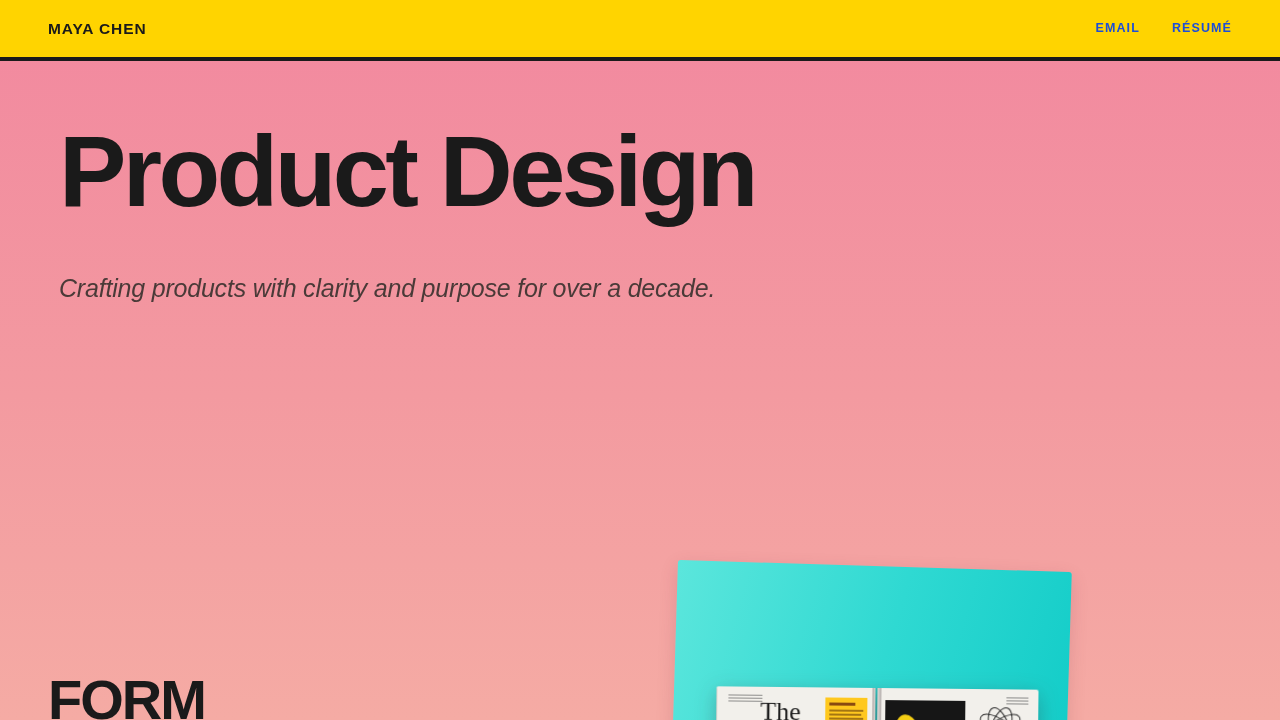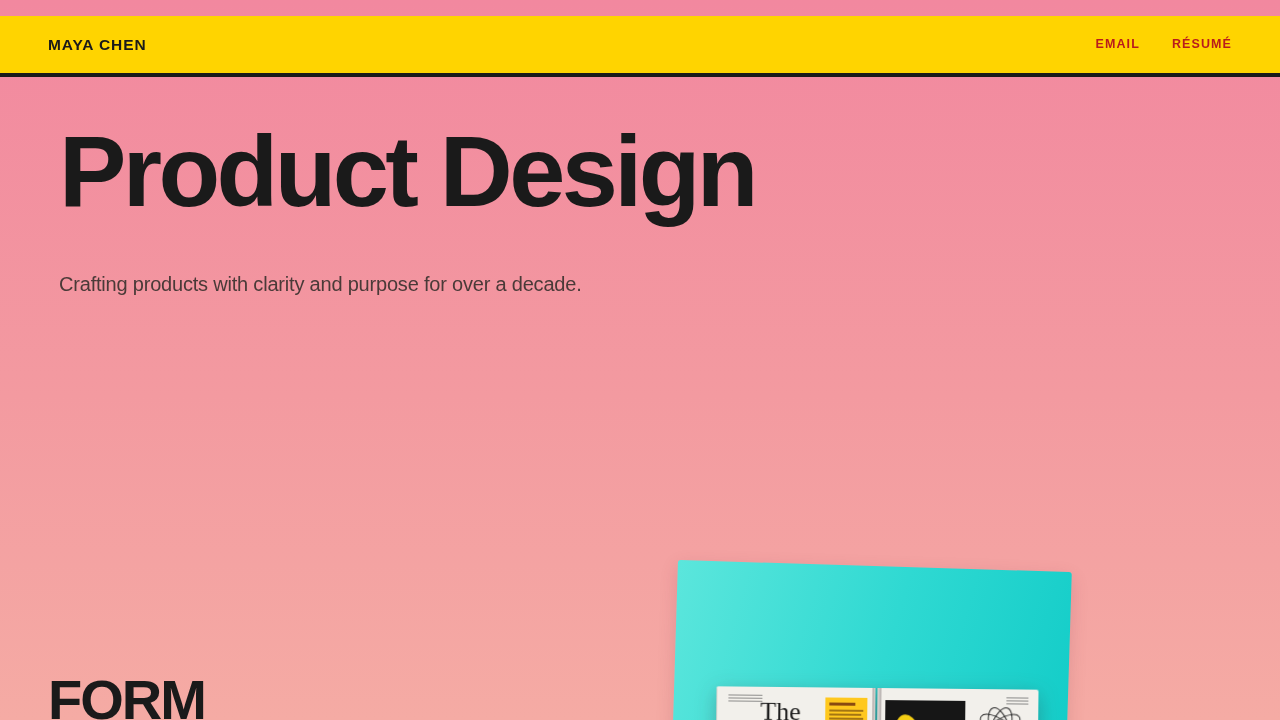--- a/index.html
+++ b/index.html
@@ -12,21 +12,21 @@
 
   body {
     font-family: "Liberation Sans", sans-serif;
     background: linear-gradient(180deg, #F2889F 0%, #F39AA0 55%, #F5ABA4 100%);
     position: relative;
   }
 
   
   #site-header {
     position: absolute;
-    top: 16px; left: 0;
+    top: 0; left: 0;
     width: 1280px;
     height: 61px;
     background: #FFD400;
     border-bottom: 4px solid #1A1A1A;
     display: flex;
     align-items: center;
     justify-content: space-between;
     padding: 0 48px;
     z-index: 30;
   }
@@ -43,21 +43,21 @@
   #primary-nav {
     display: flex;
     align-items: center;
     gap: 32px;
   }
 
   .nav-link {
     font-size: 12.5px;
     font-weight: bold;
     letter-spacing: 1.1px;
-    color: #b91c1c;
+    color: #1d4ed8;
     text-decoration: none;
     line-height: 1;
     white-space: nowrap;
   }
 
   
   #hero {
     position: absolute;
     top: 61px; left: 11px;
     width: 1280px;
@@ -76,24 +76,25 @@
 
   #hero-headline .line { display: block; }
 
   .amp {
     color: #4C3A36;
     letter-spacing: -4px;
   }
 
   #hero-subtitle {
     margin-top: 48px;
-    font-size: 20px;
+    font-size: 25px;
     line-height: 1.53;
     color: #4A3A38;
     letter-spacing: -0.2px;
+    font-style: italic;
   }
   #hero-subtitle span { display: block; white-space: nowrap; }
 
   
   #section-heading {
     position: absolute;
     left: 48px;
     top: 672px;
     font-size: 56px;
     font-weight: bold;

